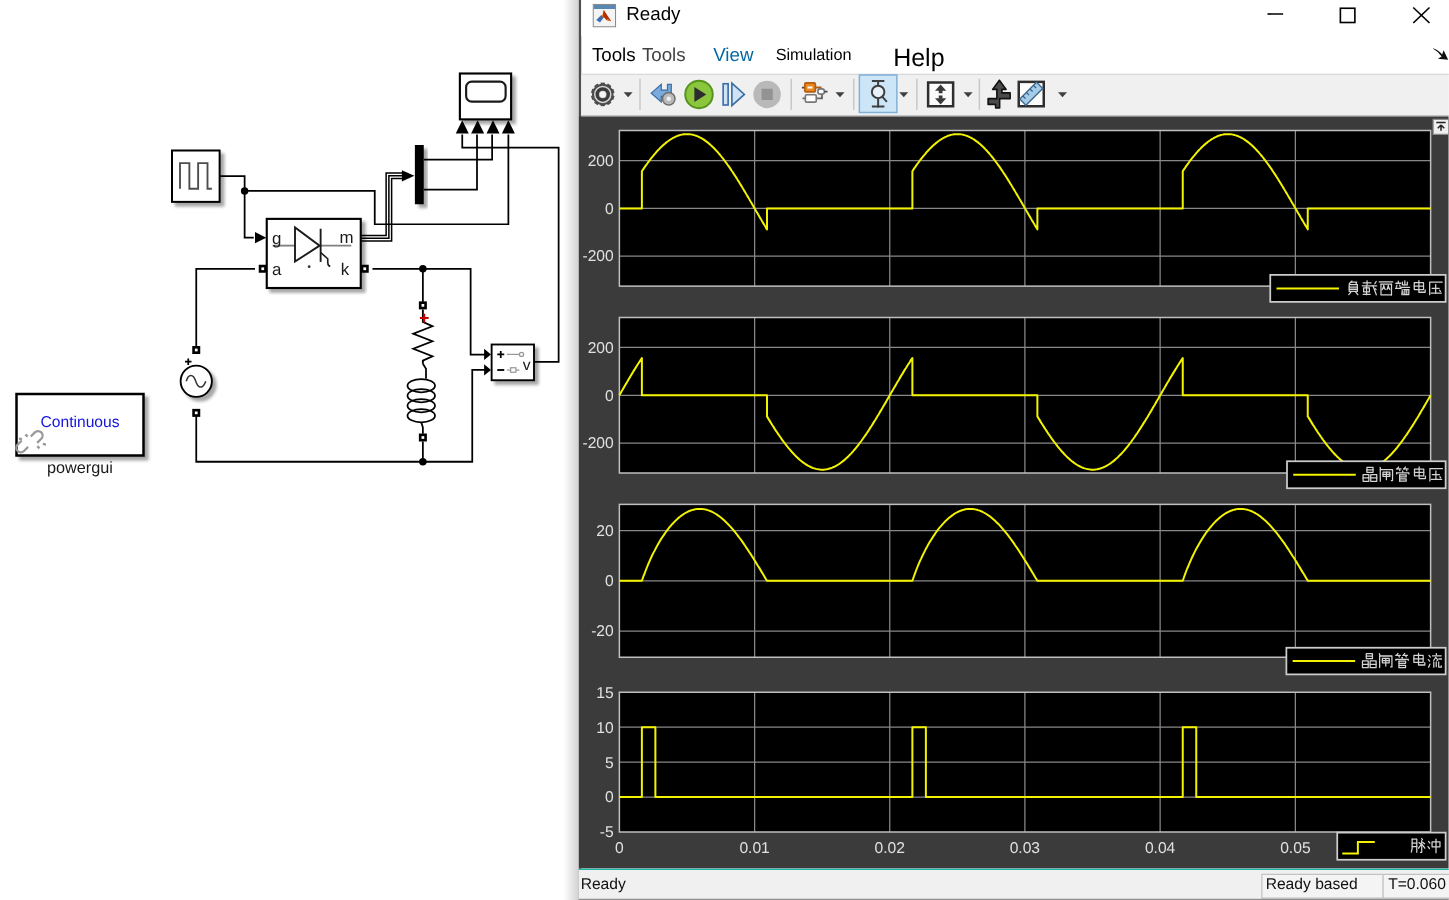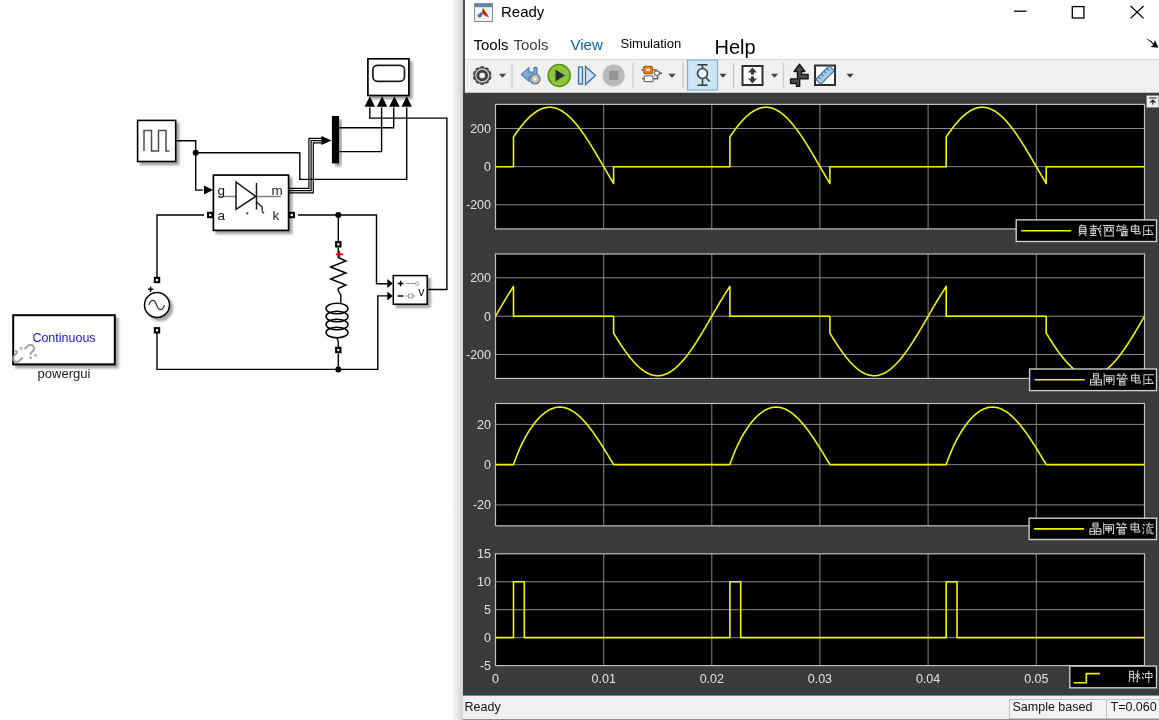--- a/index.html
+++ b/index.html
@@ -429,15 +429,15 @@
       <polyline points="1.20,2.40 2.20,3.60"></polyline>
       <polyline points="0.80,6.20 1.90,7.60"></polyline>
       <polyline points="3.80,2.80 9.60,2.80 9.60,6.40 3.80,6.40 3.80,2.80"></polyline>
       <polyline points="6.70,0.70 6.70,10.70"></polyline>
     </g>
     <rect x="1146.5" y="95.5" width="12.5" height="12" fill="#efefef" stroke="#8a8a8a" stroke-width="1"></rect>
     <path d="M1149,98 h7.5 M1152.8,104.5 v-4.5 M1152.8,100 l-2.6,2.6 M1152.8,100 l2.6,2.6" stroke="#222" stroke-width="1.2" fill="none"></path>
   </svg>
 <div class="abs" style="left:463px;top:695px;width:696px;height:25px;background:#f0f0f0;border-top:1px solid #14b8a6;box-sizing:border-box;">
     <div class="abs" style="left:1.5px;top:4px;font-size:12.5px;color:#111;">Ready</div>
-    <div class="abs" style="left:545.5px;top:2.5px;width:93px;height:18px;border:1px solid #c2c2c2;background:#f4f4f4;font-size:12.5px;color:#111;padding-left:3px;">Sample based</div>
+    <div class="abs" style="left:545.5px;top:2.5px;width:93px;height:18px;border:1px solid #c2c2c2;background:#f4f4f4;font-size:12.5px;color:#111;padding-left:3px;">Ready based</div>
     <div class="abs" style="left:642.5px;top:2.5px;width:54px;height:18px;border:1px solid #c2c2c2;background:#f4f4f4;font-size:12.5px;color:#111;padding-left:4px;">T=0.060</div>
   </div>
 <div class="abs" style="left:463px;top:719px;width:696px;height:1px;background:#8f8f8f;"></div>
 </body></html>

